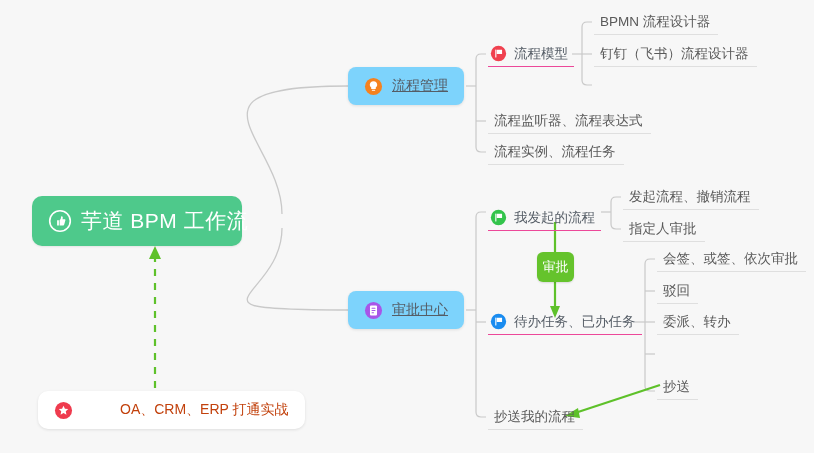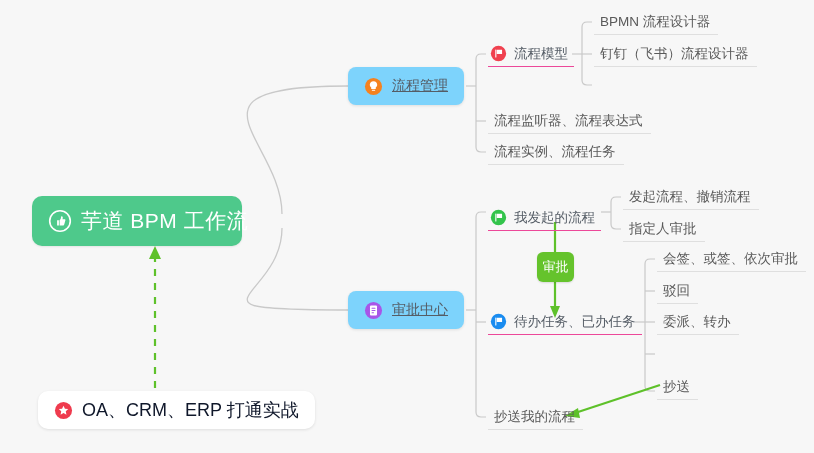--- a/index.html
+++ b/index.html
@@ -31,22 +31,23 @@
     background:#7dd3fc;border-radius:8px;height:38px;
     padding:0 16px;font-size:14px;color:#555d66;
     box-shadow:0 1px 3px rgba(0,0,0,.10);
     text-decoration:underline;
   }
   .card .label{margin-left:9px;}
 
   
   .card-wide{
     background:#ffffff;border-radius:10px;height:38px;
-    padding:0 16px;font-size:18px;color:#0f172a;
+    padding:0 16px;font-size:14px;color:#c2410c;
     box-shadow:0 1px 3px rgba(0,0,0,.10);
+    gap:38px;
   }
   .card-wide .label{margin-left:9px;}
 
   
   .lvl2{
     font-size:13.5px;color:#555d66;
     border-bottom:1px solid #ec4899;
     height:26px;padding:0 6px 0 2px;
   }
   .lvl2 .label{margin-left:7px;}

